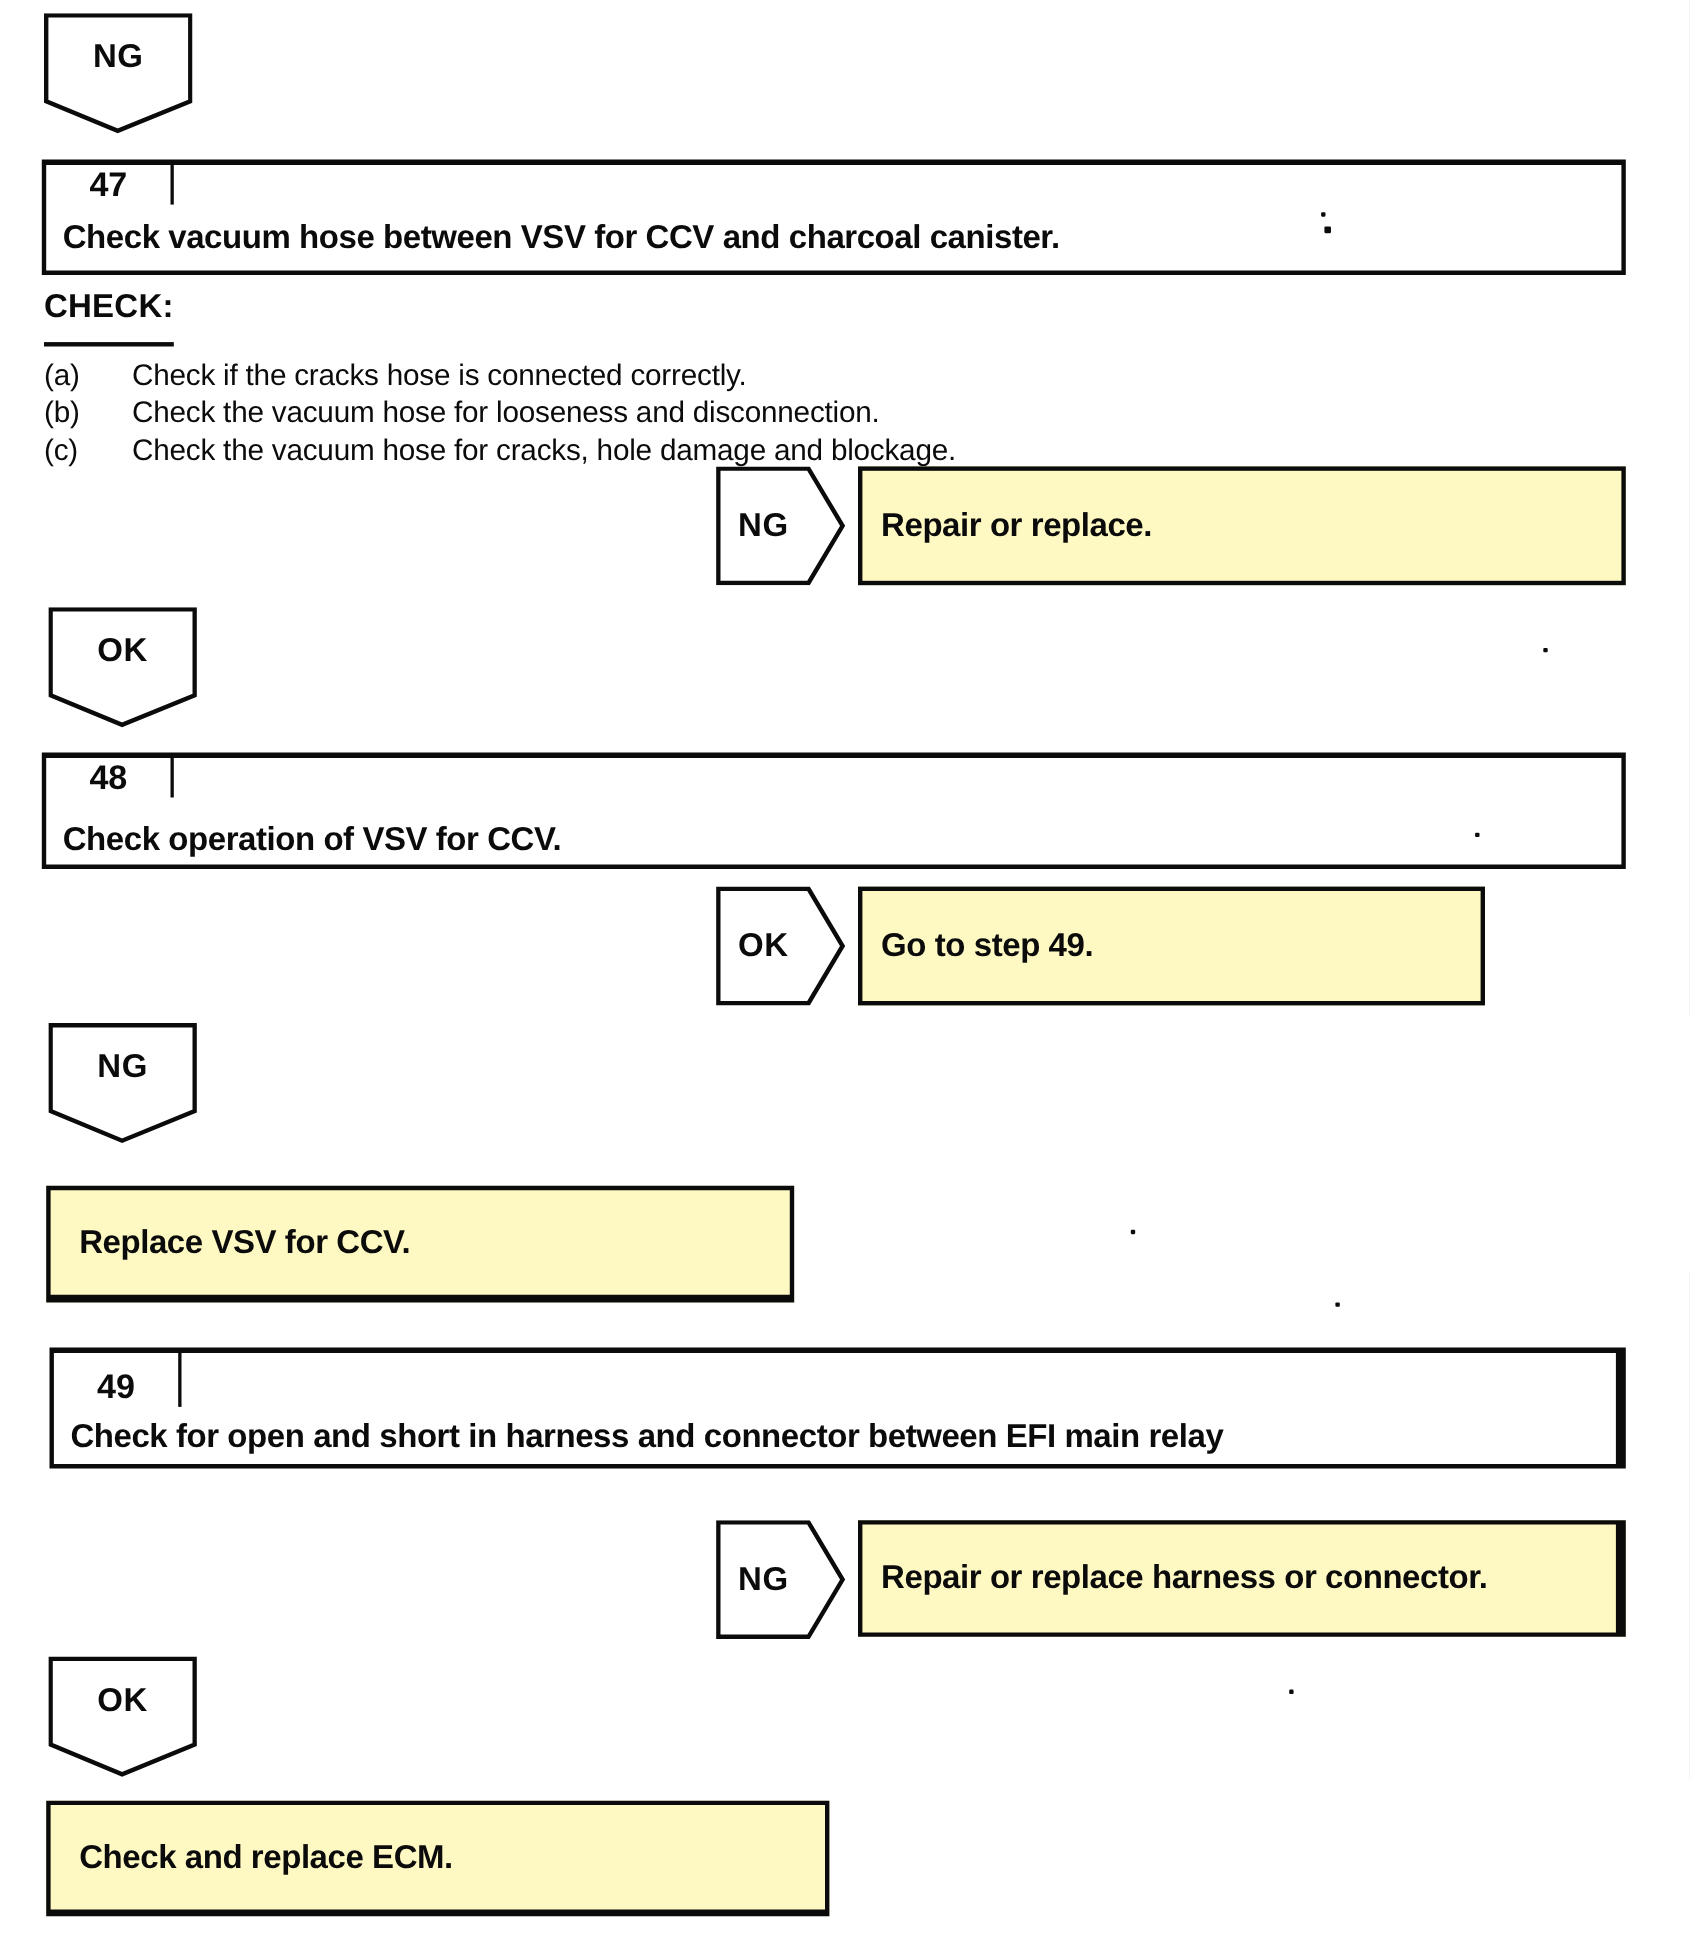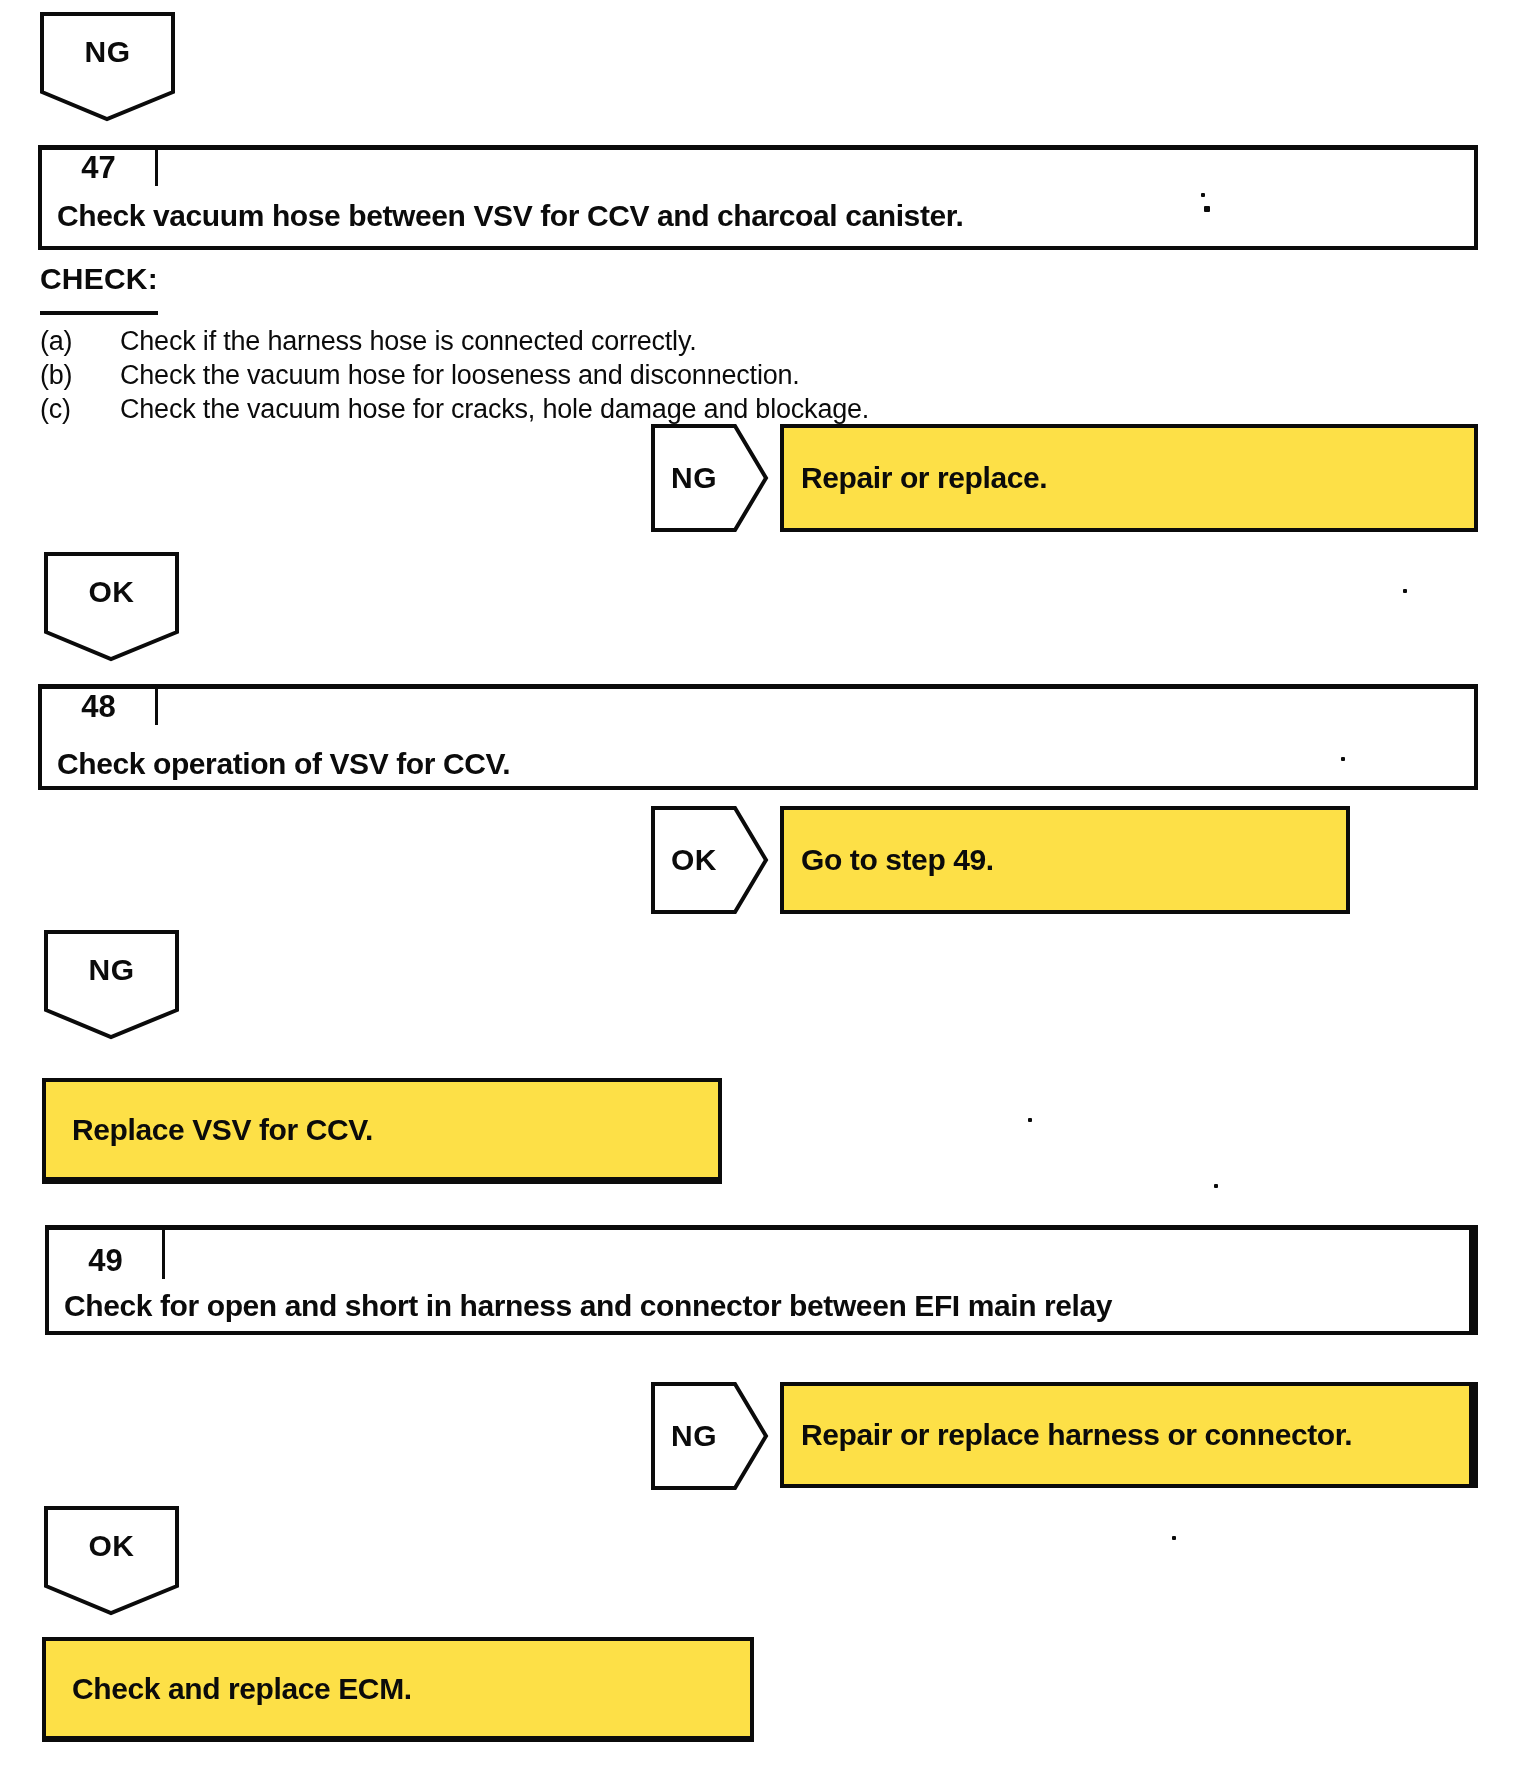--- a/index.html
+++ b/index.html
@@ -57,21 +57,21 @@
     line-height: 36px;
   }
   .step-box.top-align .step-title { justify-content: flex-start; padding-top: 9px; }
   .step-box.top-align .step-num { align-items: flex-start; padding-top: 13px; justify-content: center; }
   .step-title .line { white-space: nowrap; }
 
   
   .action-box {
     position: absolute;
     border: 4px solid #0b0b0b;
-    background: #fde047;
+    background: #fef9c3;
     display: flex; align-items: center;
     padding-left: 17px;
     box-sizing: border-box;
     font-size: 30px; font-weight: bold; letter-spacing: -0.4px;
   }
   .action-box.thick-right { border-right-width: 9px; }
   .action-box.wide-pad { padding-left: 26px; }
   .step-box.thick-right { border-right-width: 9px; }
 
   
@@ -107,21 +107,21 @@
     <div class="step-num">47</div>
     <div class="step-title">
       <div class="line">Check vacuum hose between VSV for CCV and charcoal canister.</div>
     </div>
   </div>
 
   <div class="check-section">
     <div class="check-heading">CHECK:</div>
     <div class="check-item">
       <span class="check-marker">(a)</span>
-      <span class="check-text">Check if the harness hose is connected correctly.</span>
+      <span class="check-text">Check if the cracks hose is connected correctly.</span>
     </div>
     <div class="check-item">
       <span class="check-marker">(b)</span>
       <span class="check-text">Check the vacuum hose for looseness and disconnection.</span>
     </div>
     <div class="check-item">
       <span class="check-marker">(c)</span>
       <span class="check-text">Check the vacuum hose for cracks, hole damage and blockage.</span>
     </div>
   </div>

